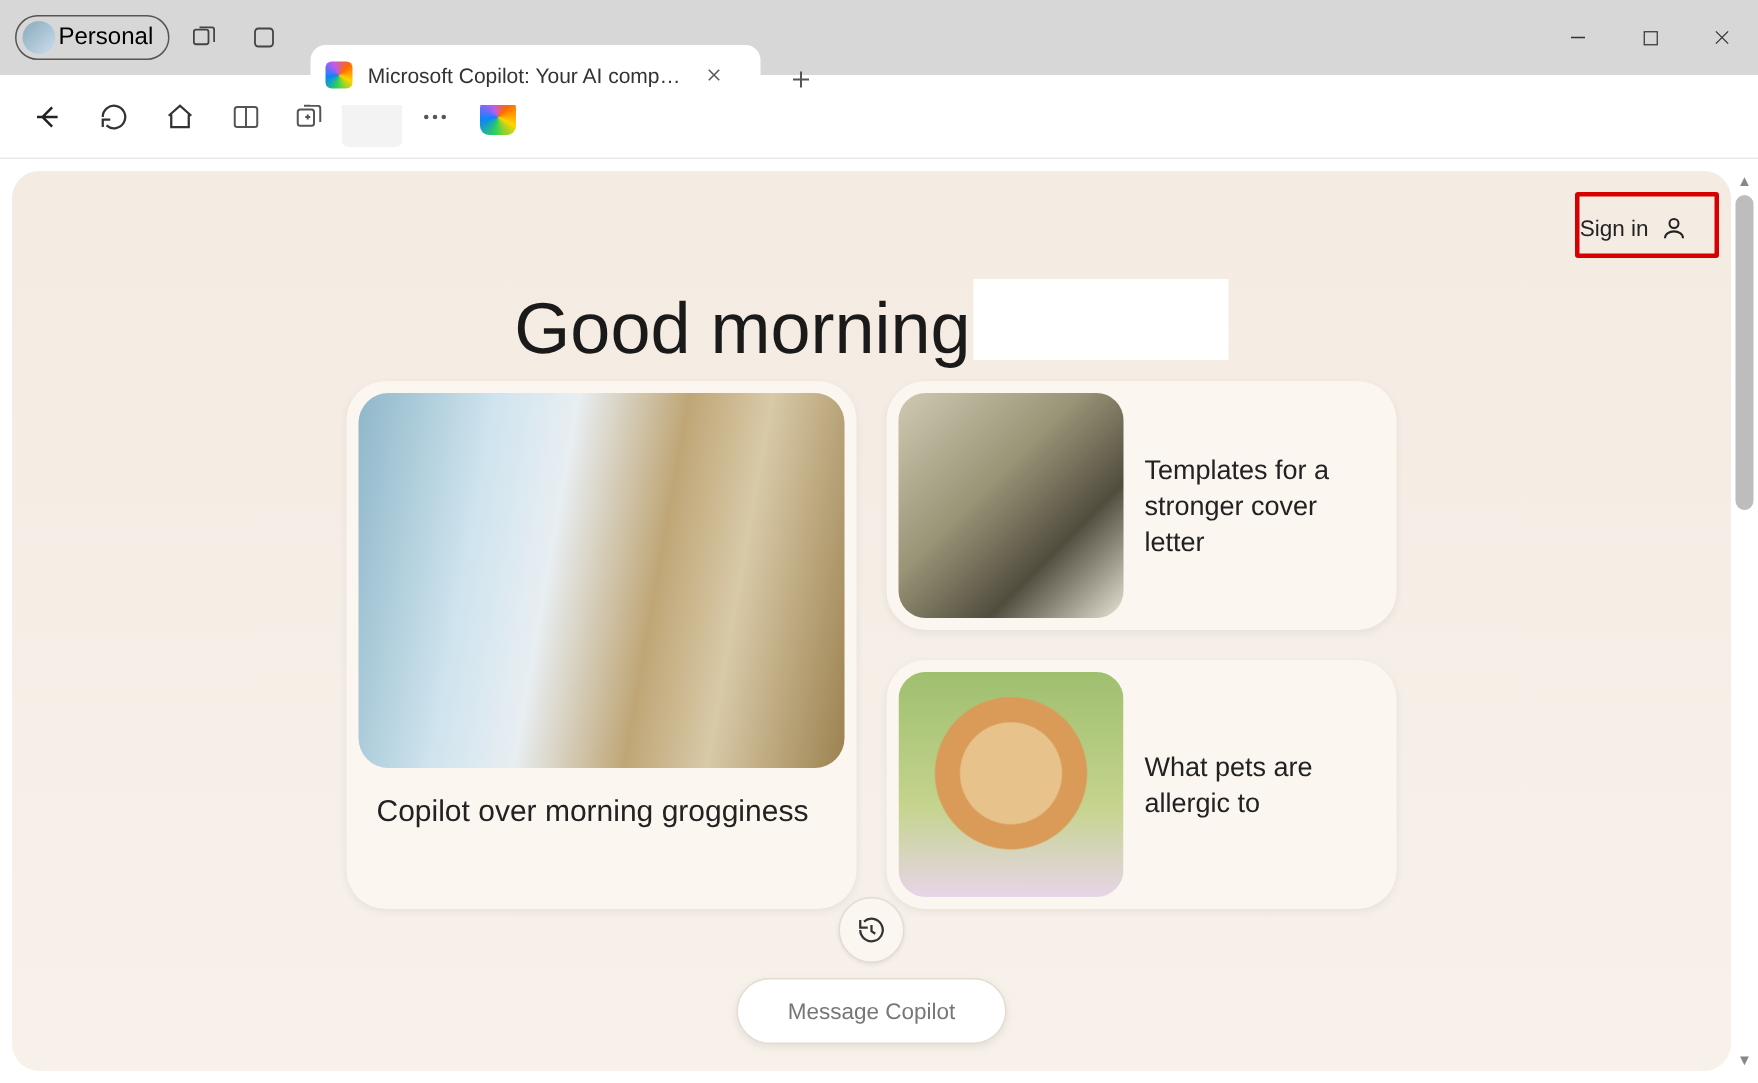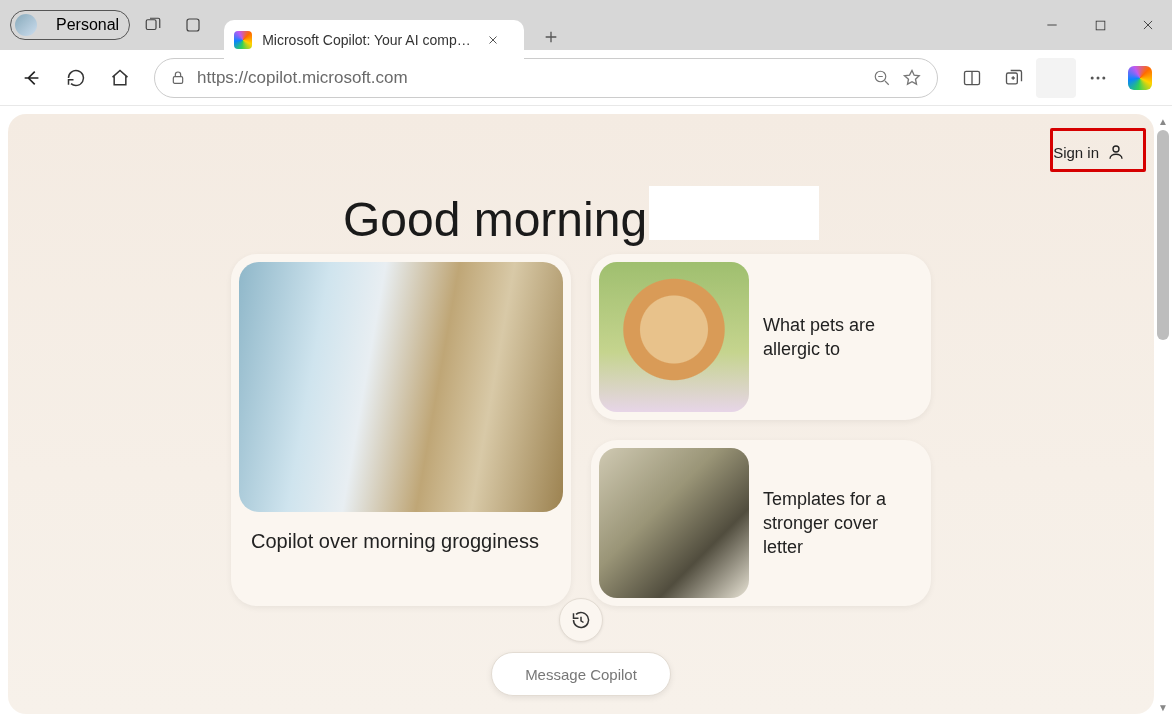--- a/index.html
+++ b/index.html
@@ -16,38 +16,38 @@
   .titlebar {
     height: 50px;
     background: #d7d7d7;
     display: flex;
     align-items: center;
     padding-left: 10px;
   }
   .profile-pill {
     display: flex;
     align-items: center;
-    gap: 19px;
+    gap: 2px;
     border: 1.5px solid #555;
     border-radius: 16px;
     padding: 3px 10px 3px 4px;
     height: 30px;
     background: #d7d7d7;
     cursor: pointer;
   }
   .profile-pill .avatar {
     width: 22px; height: 22px; border-radius: 50%;
     background: linear-gradient(135deg,#8ab 0%,#cde 100%);
   }
   .titlebar .tb-btn {
     width: 34px; height: 34px; display:flex;align-items:center;justify-content:center;
     color:#444; cursor:pointer; margin-left:6px;
   }
   .tabs {
-    display:flex; align-items:flex-start; margin-left:14px; height:50px;margin-top:40px;
+    display:flex; align-items:flex-end; margin-left:14px; height:50px;margin-top:40px;
   }
   .tab {
     height: 40px;
     background: #fff;
     border-radius: 10px 10px 0 0;
     display:flex; align-items:center; gap:10px;
     padding: 0 10px;
     min-width: 300px;
     position: relative;
     cursor:pointer;
@@ -276,40 +276,20 @@
     <svg width="20" height="20" viewBox="0 0 24 24" fill="none" stroke="#333" stroke-width="1.8">
         <path d="M3 12a9 9 0 1 1 3 6.7M3 20v-6h6"></path>
       </svg>
   </div>
   <div class="t-btn">
     <svg width="20" height="20" viewBox="0 0 24 24" fill="none" stroke="#333" stroke-width="1.8">
         <path d="M3 11l9-8 9 8M5 10v10h14V10"></path>
       </svg>
   </div>
 
-  <div class="addressbar">
-    <div class="lock">
-      <svg width="16" height="16" viewBox="0 0 24 24" fill="none" stroke="currentColor" stroke-width="1.8">
-          <rect x="5" y="10" width="14" height="10" rx="2"></rect>
-          <path d="M8 10V7a4 4 0 1 1 8 0v3"></path>
-        </svg>
-    </div>
-    <input class="url" readonly="" value="https://copilot.microsoft.com" style="">
-    <div class="ab-btn">
-      <svg width="18" height="18" viewBox="0 0 24 24" fill="none" stroke="currentColor" stroke-width="1.6">
-          <circle cx="10" cy="10" r="7"></circle>
-          <path d="M21 21l-5-5M7 10h6"></path>
-        </svg>
-    </div>
-    <div class="ab-btn">
-      <svg width="20" height="20" viewBox="0 0 24 24" fill="none" stroke="currentColor" stroke-width="1.6">
-          <path d="M12 3l2.6 5.6 6 .7-4.4 4.1 1.2 6-5.4-3-5.4 3 1.2-6L3 9.3l6-.7L12 3z"></path>
-        </svg>
-    </div>
-  </div>
 
   <div class="toolbar-right">
     <div class="t-btn">
       <svg width="20" height="20" viewBox="0 0 24 24" fill="none" stroke="#555" stroke-width="1.6">
           <rect x="3" y="4" width="18" height="16" rx="2"></rect>
           <path d="M12 4v16"></path>
         </svg>
     </div>
     <div class="t-btn">
       <svg width="20" height="20" viewBox="0 0 24 24" fill="none" stroke="#555" stroke-width="1.6">
@@ -349,26 +329,26 @@
       <div class="greeting-mask"></div>
     </div>
 
     <div class="cards">
       <div class="card large">
         <div class="img"></div>
         <div class="caption">Copilot over morning grogginess</div>
       </div>
       <div class="right-col">
         <div class="card small">
+          <div class="img plant"></div>
+          <div class="caption">Templates for a stronger cover letter</div>
+        </div>
+        <div class="card small">
           <div class="img dog"></div>
           <div class="caption">What pets are allergic to</div>
-        </div>
-        <div class="card small">
-          <div class="img plant"></div>
-          <div class="caption">Templates for a stronger cover letter</div>
         </div>
       </div>
     </div>
 
     <div class="compose">
       <div class="history-btn">
         <svg width="20" height="20" viewBox="0 0 24 24" fill="none" stroke="#333" stroke-width="1.8">
             <path d="M3 12a9 9 0 1 0 3-6.7M3 4v6h6"></path>
             <path d="M12 8v5l3 2"></path>
           </svg>

